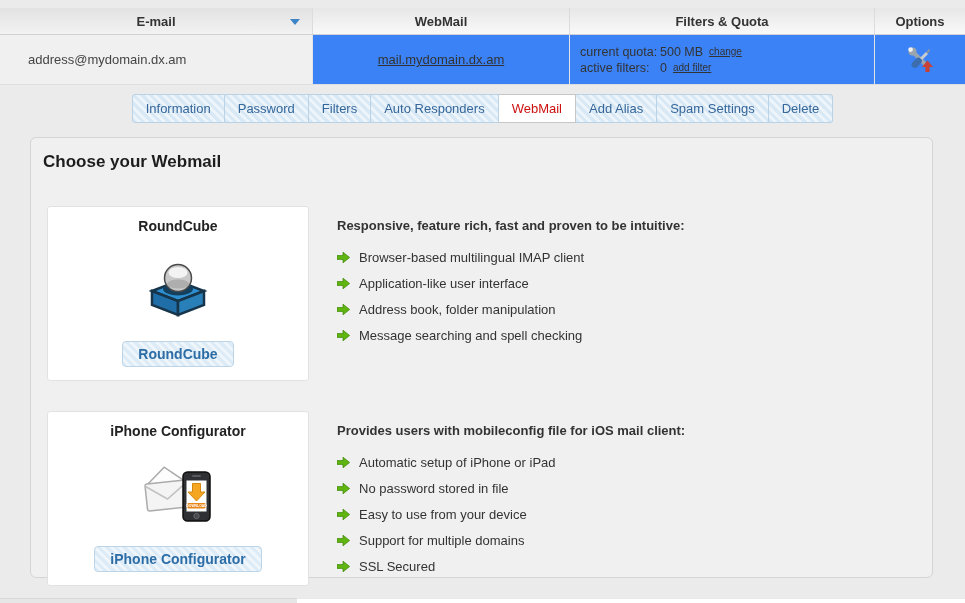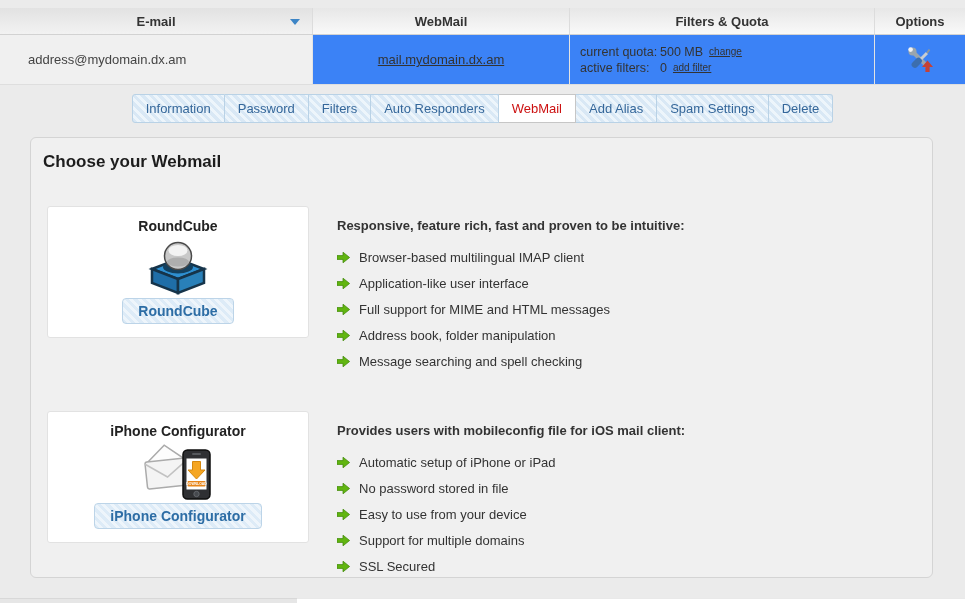--- a/index.html
+++ b/index.html
@@ -67,21 +67,21 @@
   .panel {
     position:absolute; left:30px; top:137px; width:903px; height:441px;
     background:#f0f0f0; border:1px solid #d4d4d4; border-radius:6px;
   }
   .panel-title { margin:14px 0 0 12px; font-size:17px; font-weight:bold; color:#1d1d1d; }
 
   .product-row { display:flex; margin:34px 0 0 16px; }
   .product-row + .product-row { margin-top:30px; }
 
   .app-card {
-    width:262px; height:132px; background:#fff;
+    width:262px; height:175px; background:#fff;
     border:1px solid #e2e2e2; border-radius:3px;
     display:flex; flex-direction:column; align-items:center; justify-content:space-between;
     padding:11px 0 13px;
   }
   .card-name { font-size:14px; font-weight:bold; color:#222; }
   .app-btn {
     font-family:"Liberation Sans", sans-serif;
     font-size:14px; font-weight:bold; color:#2d6da5;
     background:repeating-linear-gradient(45deg,#ddebf7 0 3px,#eef5fb 3px 6px);
     border:1px solid #bcd4e8; border-radius:4px; padding:4px 15px; cursor:pointer;
@@ -204,28 +204,20 @@
           </span>
         <span>Browser-based multilingual IMAP client</span>
       </div>
       <div class="feature-item">
         <span class="b-icon">
             <svg width="13" height="13" viewBox="0 0 13 13">
               <path d="M0,4.6 h6 V1.2 l6.6,5.3 L6,11.8 V8.4 H0 z" fill="#61b510" stroke="#448c0c" stroke-width="0.8"></path>
             </svg>
           </span>
         <span>Application-like user interface</span>
-      </div>
-      <div class="feature-item">
-        <span class="b-icon">
-            <svg width="13" height="13" viewBox="0 0 13 13">
-              <path d="M0,4.6 h6 V1.2 l6.6,5.3 L6,11.8 V8.4 H0 z" fill="#61b510" stroke="#448c0c" stroke-width="0.8"></path>
-            </svg>
-          </span>
-        <span>Full support for MIME and HTML messages</span>
       </div>
       <div class="feature-item">
         <span class="b-icon">
             <svg width="13" height="13" viewBox="0 0 13 13">
               <path d="M0,4.6 h6 V1.2 l6.6,5.3 L6,11.8 V8.4 H0 z" fill="#61b510" stroke="#448c0c" stroke-width="0.8"></path>
             </svg>
           </span>
         <span>Address book, folder manipulation</span>
       </div>
       <div class="feature-item">

